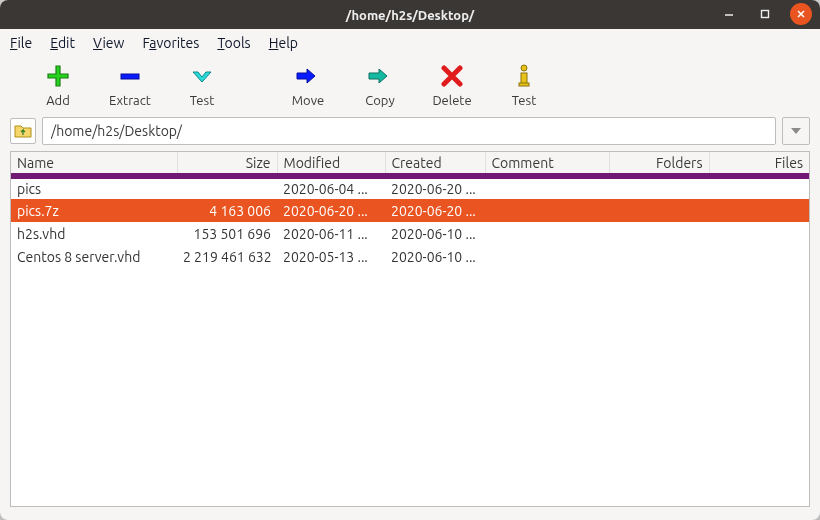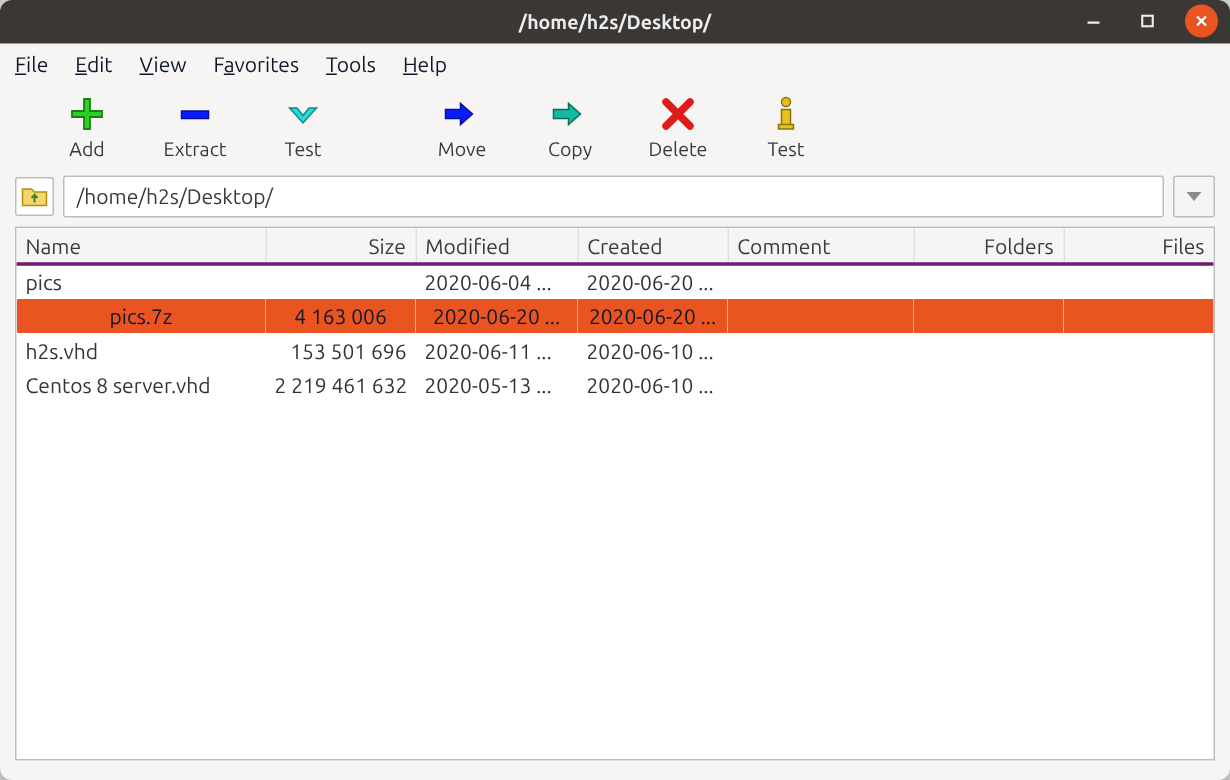--- a/index.html
+++ b/index.html
@@ -18,31 +18,31 @@
   .toolbar .group-sep { width: 10px; }
   .tool-btn { display: flex; flex-direction: column; align-items: center; width: 48px; cursor: pointer; }
   .tool-btn .glyph { height: 26px; display: flex; align-items: center; justify-content: center; }
   .tool-btn .label { font-size: 13px; color: #3a3a3a; margin-top: 4px; }
   .pathbar { display: flex; align-items: center; margin: 6px 10px 6px 10px; gap: 6px; }
   .folder-icon { width: 26px; height: 26px; border: 1px solid #bdbdbd; background: #fff; display: flex; align-items: center; justify-content: center; border-radius: 2px; }
   .path-input { flex: 1; height: 28px; border: 1px solid #bdbdbd; background: #fff; border-radius: 2px; padding: 0 8px; font-size: 14px; color: #3a3a3a; outline: none; }
   .drop-btn { width: 28px; height: 28px; border: 1px solid #bdbdbd; background: #f6f5f4; display: flex; align-items: center; justify-content: center; border-radius: 2px; cursor: pointer; }
   .file-area { margin: 0 10px 10px 10px; height: 356px; background: #fff; border: 1px solid #bdbdbd; overflow: hidden; }
   table { width: 100%; border-collapse: collapse; table-layout: fixed; font-size: 14px; color: #333; }
-  thead th { background: #f6f5f4; border-bottom: 2px solid #701a75; border-right: 1px solid #e2e0dd; height: 24px; font-weight: normal; padding: 0 6px; color: #3a3a3a; }
+  thead th { background: #f6f5f4; border-bottom: 6px solid #701a75; border-right: 1px solid #e2e0dd; height: 24px; font-weight: normal; padding: 0 6px; color: #3a3a3a; }
   thead th:last-child { border-right: none; }
   .col-name { width: 166px; text-align: left; }
   .col-size { width: 100px; text-align: right; }
   .col-modified { width: 108px; text-align: left; }
   .col-created { width: 100px; text-align: left; }
   .col-comment { width: 124px; text-align: left; }
   .col-folders { width: 100px; text-align: right; }
   .col-files { text-align: right; }
   tbody td { height: 23px; padding: 0 6px; white-space: nowrap; overflow: hidden; }
-  tbody tr.selected td { background: #e95420; color: #0f172a; text-align: center; }
+  tbody tr.selected td { background: #e95420; color: #ffffff; }
   td.num { text-align: right; }
 </style>
 </head>
 <body>
 
 <div class="window">
 
   <div class="titlebar">
     <span class="title">/home/h2s/Desktop/</span>
     <div class="win-controls">

